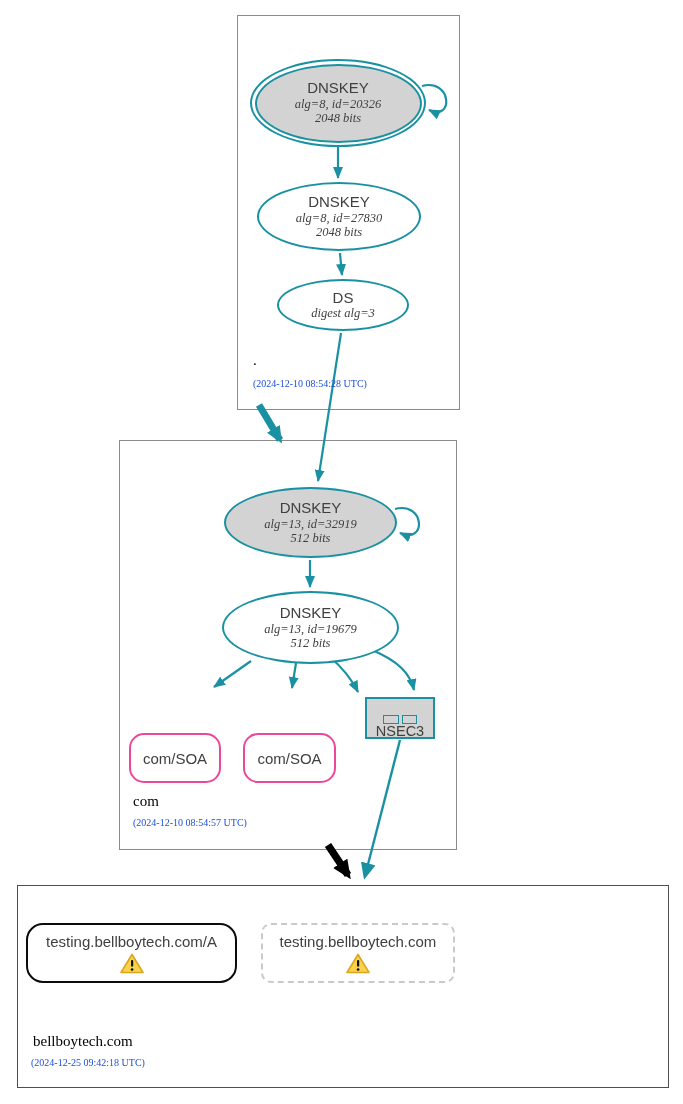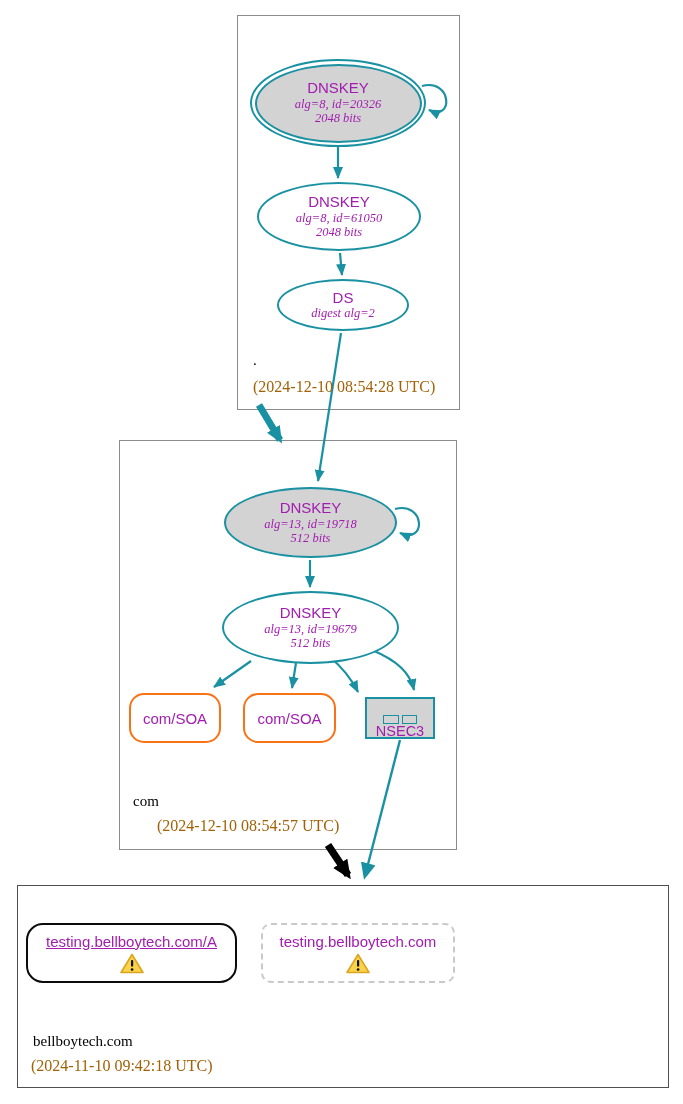--- a/index.html
+++ b/index.html
@@ -2,62 +2,62 @@
 <html><head>
 <meta charset="utf-8">
 <style>
   html,body{margin:0;padding:0;background:#fff;}
   .canvas{position:relative;width:683px;height:1104px;background:#ffffff;
           font-family:"Liberation Sans",sans-serif;overflow:hidden;}
   .zone-box{position:absolute;border:1px solid #8b8b8b;background:#fff;z-index:1;}
   .zone-box.bottom{border-color:#4f4f4f;}
   .edges{position:absolute;left:0;top:0;width:683px;height:1104px;z-index:2;pointer-events:none;}
   .node{position:absolute;z-index:3;display:flex;flex-direction:column;align-items:center;
-        justify-content:center;text-align:center;box-sizing:border-box;color:#a21caf;}
+        justify-content:center;text-align:center;box-sizing:border-box;color:#404040;}
   .ellipse{border:2.2px solid #1a91a2;border-radius:50%;background:#fff;}
   .grayfill{background:#d3d3d3;}
   .double-outer{border:2px solid #1a91a2;border-radius:50%;background:#fff;padding:2.5px;
                 display:block;}
   .double-inner{width:100%;height:100%;box-sizing:border-box;border:2px solid #1a91a2;
                 border-radius:50%;background:#d3d3d3;display:flex;flex-direction:column;
                 align-items:center;justify-content:center;text-align:center;}
   .node-title{font-size:15px;line-height:1.12;}
   .node-attr{font-family:"Liberation Serif",serif;font-size:12.5px;line-height:1.13;font-style:italic;}
-  .rr{border:2px solid #f97316;border-radius:15px;background:#fff;font-size:15px;}
+  .rr{border:2px solid #ec4899;border-radius:15px;background:#fff;font-size:15px;margin-top:40px;}
   .nsec3{border:2.6px solid #1a91a2;background:#d3d3d3;padding:16px;display:flex;
          flex-direction:column;align-items:stretch;justify-content:flex-start;}
   .nsec3-cells{display:flex;gap:3px;height:9px;flex:0 0 auto;}
   .nsec3-cell{flex:1;border:1.8px solid #1a91a2;background:#d3d3d3;}
   .nsec3-label{flex:1;display:flex;align-items:center;justify-content:center;
                font-size:14.5px;line-height:1;}
   .black-rr{border:2px solid #0b0b0b;border-radius:17px;background:#fff;font-size:15px;gap:3px;}
   .dashed-rr{border:2px dashed #c9c9c9;border-radius:10px;background:#fff;font-size:15px;gap:3px;}
   .zone-label{position:absolute;font-family:"Liberation Serif",serif;font-size:15px;
               color:#000;z-index:4;}
-  .zone-ts{position:absolute;font-family:"Liberation Serif",serif;font-size:16px;
-           color:#a16207;z-index:4;}
+  .zone-ts{position:absolute;font-family:"Liberation Serif",serif;font-size:10px;
+           color:#1d4ed8;z-index:4;}
   .warn{width:24px;height:21px;display:block;}
 </style>
 </head>
 <body>
 
 <div class="canvas">
 
   <div class="zone-box" style="left:237px;top:15px;width:221px;height:393px;"></div>
   <div class="zone-box" style="left:119px;top:440px;width:336px;height:408px;"></div>
   <div class="zone-box bottom" style="left:17px;top:885px;width:650px;height:201px;"></div>
 
   <div class="zone-label" style="left:253px;top:352px;">.</div>
   <div class="zone-ts" style="left:253px;top:378px;">(2024-12-10 08:54:28 UTC)</div>
 
   <div class="zone-label" style="left:133px;top:793px;">com</div>
-  <div class="zone-ts" style="left:133px;top:817px;margin-left:24px;">(2024-12-10 08:54:57 UTC)</div>
+  <div class="zone-ts" style="left:133px;top:817px;">(2024-12-10 08:54:57 UTC)</div>
 
   <div class="zone-label" style="left:33px;top:1033px;">bellboytech.com</div>
-  <div class="zone-ts" style="left:31px;top:1057px;">(2024-11-10 09:42:18 UTC)</div>
+  <div class="zone-ts" style="left:31px;top:1057px;">(2024-12-25 09:42:18 UTC)</div>
 
   <svg class="edges" viewBox="0 0 683 1104" xmlns="http://www.w3.org/2000/svg">
     <defs>
       <marker id="m-arrow" markerUnits="userSpaceOnUse" markerWidth="12" markerHeight="10" refX="11" refY="5" orient="auto">
           <path d="M0 0 L12 5 L0 10 Z" fill="#1a91a2"></path>
         </marker>
       <marker id="m-big" markerUnits="userSpaceOnUse" markerWidth="17" markerHeight="15" refX="13" refY="7.5" orient="auto">
           <path d="M0 0 L17 7.5 L0 15 Z" fill="#1a91a2"></path>
         </marker>
       <marker id="m-big-black" markerUnits="userSpaceOnUse" markerWidth="19" markerHeight="17" refX="14" refY="8.5" orient="auto">
@@ -85,32 +85,32 @@
   <div class="node double-outer" style="left:250px;top:59px;width:176px;height:88px;">
     <div class="double-inner">
       <span class="node-title">DNSKEY</span>
       <span class="node-attr">alg=8, id=20326</span>
       <span class="node-attr">2048 bits</span>
     </div>
   </div>
 
   <div class="node ellipse" style="left:257px;top:182px;width:164px;height:69px;">
     <span class="node-title">DNSKEY</span>
-    <span class="node-attr">alg=8, id=61050</span>
+    <span class="node-attr">alg=8, id=27830</span>
     <span class="node-attr">2048 bits</span>
   </div>
 
   <div class="node ellipse" style="left:277px;top:279px;width:132px;height:52px;">
     <span class="node-title">DS</span>
-    <span class="node-attr">digest alg=2</span>
+    <span class="node-attr">digest alg=3</span>
   </div>
 
   <div class="node ellipse grayfill" style="left:224px;top:487px;width:173px;height:71px;">
     <span class="node-title">DNSKEY</span>
-    <span class="node-attr">alg=13, id=19718</span>
+    <span class="node-attr">alg=13, id=32919</span>
     <span class="node-attr">512 bits</span>
   </div>
 
   <div class="node ellipse" style="left:222px;top:591px;width:177px;height:73px;">
     <span class="node-title">DNSKEY</span>
     <span class="node-attr">alg=13, id=19679</span>
     <span class="node-attr">512 bits</span>
   </div>
 
   <div class="node rr" style="left:129px;top:693px;width:92px;height:50px;">
@@ -122,21 +122,21 @@
   </div>
 
   <div class="node nsec3" style="left:365px;top:697px;width:70px;height:42px;">
     <div class="nsec3-cells">
       <div class="nsec3-cell"></div>
       <div class="nsec3-cell"></div>
     </div>
     <div class="nsec3-label">NSEC3</div>
   </div>
 
-  <div class="node black-rr" style="left:26px;top:923px;width:211px;height:60px;text-decoration:underline;">
+  <div class="node black-rr" style="left:26px;top:923px;width:211px;height:60px;">
     <span>testing.bellboytech.com/A</span>
     <svg class="warn" viewBox="0 0 24 21">
       <path d="M12 1.5 L23 19.5 L1 19.5 Z" fill="#fbd34a" stroke="#daa520" stroke-width="1.6" stroke-linejoin="round"></path>
       <rect x="11" y="7" width="2.2" height="6.6" rx="0.9" fill="#111"></rect>
       <circle cx="12.1" cy="16.5" r="1.35" fill="#111"></circle>
     </svg>
   </div>
 
   <div class="node dashed-rr" style="left:261px;top:923px;width:194px;height:60px;">
     <span>testing.bellboytech.com</span>

